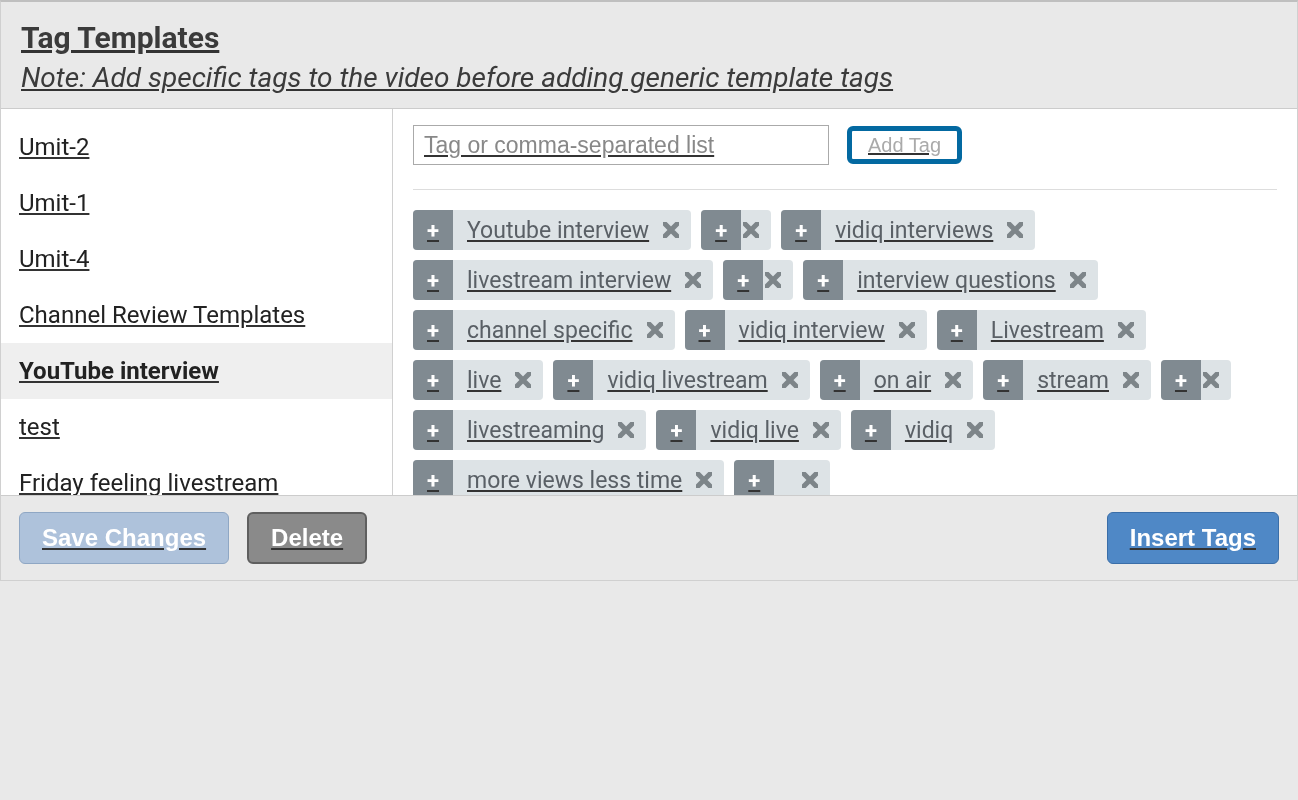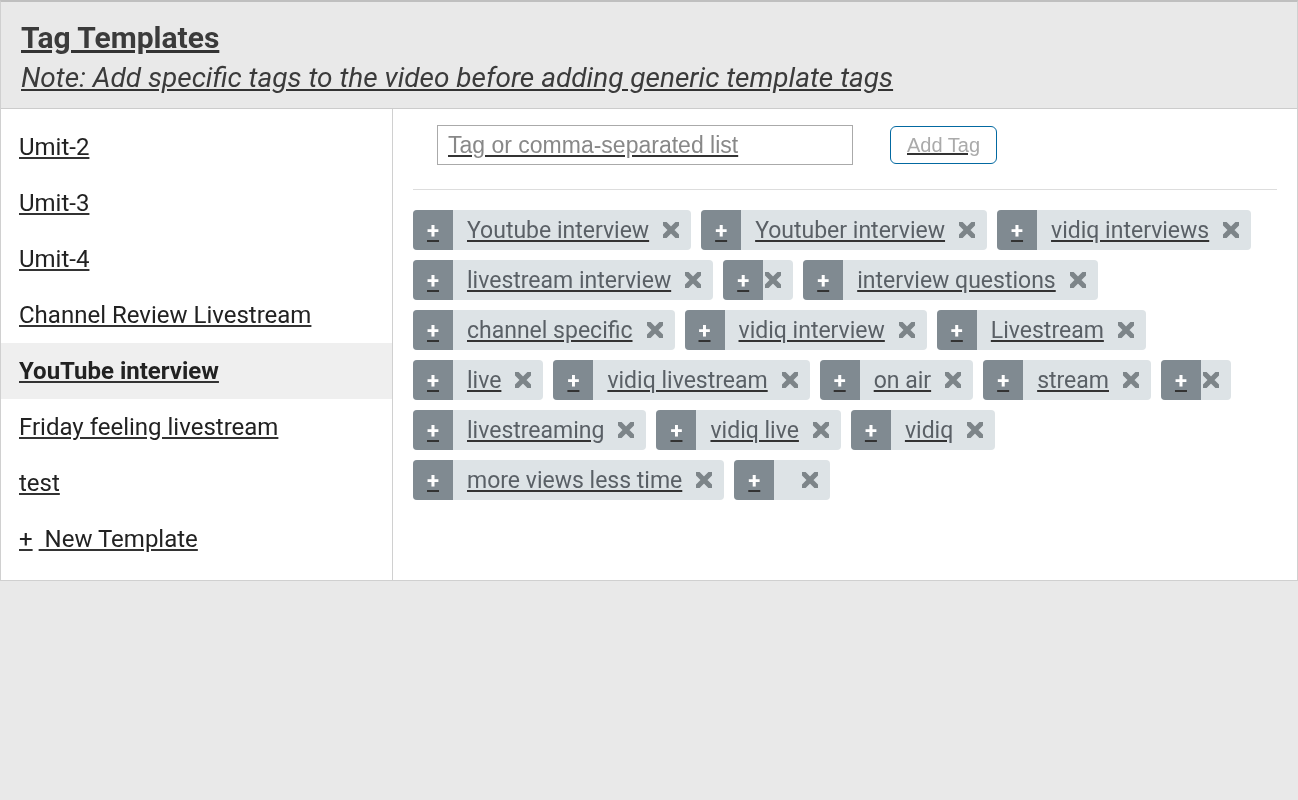--- a/index.html
+++ b/index.html
@@ -79,33 +79,31 @@
     gap: 18px;
     margin-bottom: 24px;
   }
   .tag-input {
     width: 416px;
     height: 40px;
     font-size: 23px;
     padding: 4px 10px;
     border: 1px solid #aaa;
     color: #555;
-    margin-left: 24px;
   }
   .tag-input::placeholder { color: #888; }
   .add-tag-btn {
     height: 38px;
     padding: 0 16px;
     font-size: 20px;
     color: #aaa;
     background: #fff;
-    border: 1px solid #0369a1;
+    border: 5px solid #0369a1;
     border-radius: 6px;
     cursor: pointer;
-    margin-left: 19px;
   }
   .divider {
     border: none;
     border-top: 1px solid #ddd;
     margin: 0 0 20px 0;
   }
   .tags-wrap {
     display: flex;
     flex-wrap: wrap;
     gap: 10px;
@@ -190,26 +188,26 @@
 
   <div class="header">
     <h1>Tag Templates</h1>
     <div class="note">Note: Add specific tags to the video before adding generic template tags</div>
   </div>
 
   <div class="content">
 
     <div class="sidebar" id="sidebar">
         <div class="sidebar-item">Umit-2</div>
-        <div class="sidebar-item">Umit-3</div>
+        <div class="sidebar-item">Umit-1</div>
         <div class="sidebar-item">Umit-4</div>
-        <div class="sidebar-item">Channel Review Livestream</div>
+        <div class="sidebar-item">Channel Review Templates</div>
         <div class="sidebar-item selected">YouTube interview</div>
+        <div class="sidebar-item">test</div>
         <div class="sidebar-item">Friday feeling livestream</div>
-        <div class="sidebar-item">test</div>
         <div class="sidebar-item"><span class="plus-prefix">+</span> New Template</div>
       </div>
 
     <div class="main">
       <div class="input-row">
         <input class="tag-input" type="text" placeholder="Tag or comma-separated list" style="">
         <button class="add-tag-btn">Add Tag</button>
       </div>
       <hr class="divider">
       <div class="tags-wrap" id="tags-wrap">
@@ -221,21 +219,20 @@
             <div class="tag-remove">
               <svg viewBox="0 0 10 10" class="x-icon">
                 <path d="M1 1 L9 9 M9 1 L1 9" stroke="currentColor" stroke-width="3.2" stroke-linecap="round"></path>
               </svg>
             </div>
           </div>
           <div class="tag-pill">
             <div class="tag-add">
               <span>+</span>
             </div>
-            <div class="tag-label">Youtuber interview</div>
             <div class="tag-remove">
               <svg viewBox="0 0 10 10" class="x-icon">
                 <path d="M1 1 L9 9 M9 1 L1 9" stroke="currentColor" stroke-width="3.2" stroke-linecap="round"></path>
               </svg>
             </div>
           </div>
           <div class="tag-pill">
             <div class="tag-add">
               <span>+</span>
             </div>
@@ -418,14 +415,20 @@
               <svg viewBox="0 0 10 10" class="x-icon">
                 <path d="M1 1 L9 9 M9 1 L1 9" stroke="currentColor" stroke-width="3.2" stroke-linecap="round"></path>
               </svg>
             </div>
           </div>
         </div>
     </div>
 
   </div>
 
+  <div class="footer">
+    <button class="btn btn-save">Save Changes</button>
+    <button class="btn btn-delete">Delete</button>
+    <div class="spacer"></div>
+    <button class="btn btn-insert">Insert Tags</button>
+  </div>
 
 </div>
 
 </body></html>

